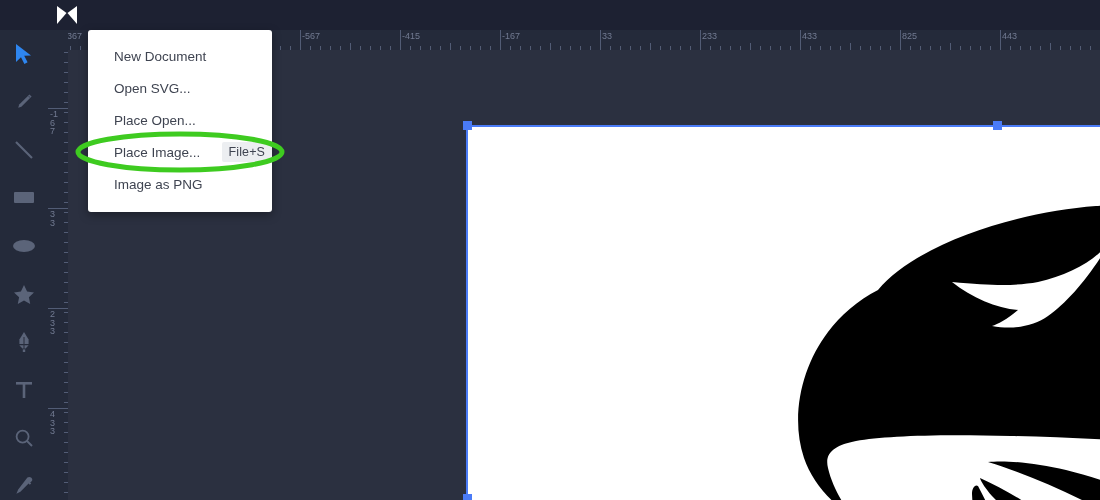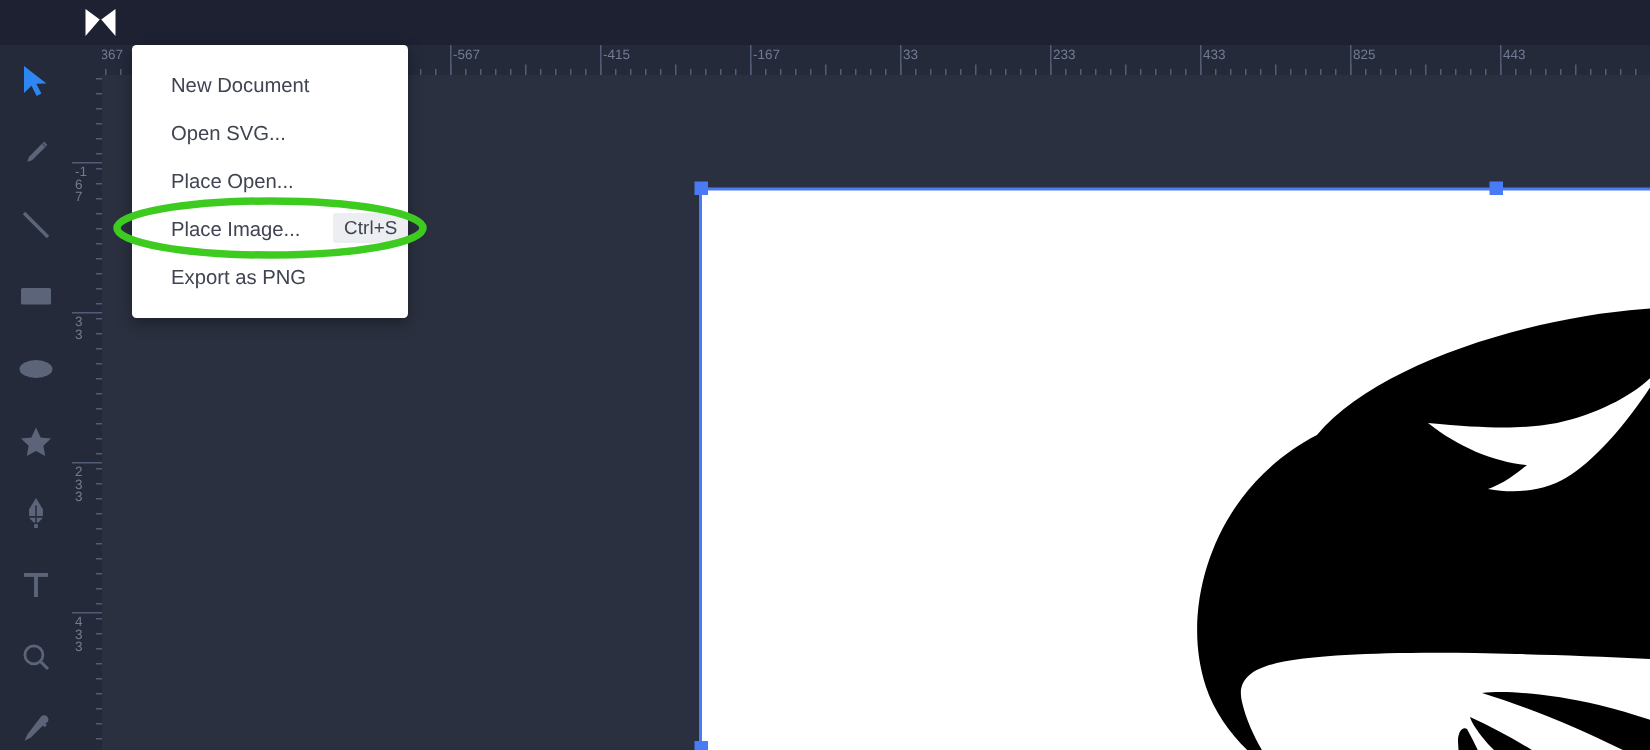--- a/index.html
+++ b/index.html
@@ -566,24 +566,24 @@
       <span class="label">New Document</span>
     </div>
     <div class="menu-item">
       <span class="label">Open SVG...</span>
     </div>
     <div class="menu-item">
       <span class="label">Place Open...</span>
     </div>
     <div class="menu-item">
       <span class="label">Place Image...</span>
-      <span class="shortcut">Ctrl+S</span>
+      <span class="shortcut">File+S</span>
     </div>
     <div class="menu-item">
-      <span class="label">Export as PNG</span>
+      <span class="label">Image as PNG</span>
     </div>
   </div>
 
   <svg class="annot" viewBox="0 0 212 44">
     <ellipse cx="106" cy="22" rx="102" ry="18" fill="none" stroke="#3ecb20" stroke-width="5"></ellipse>
   </svg>
 
 </div>
 
 </body></html>

